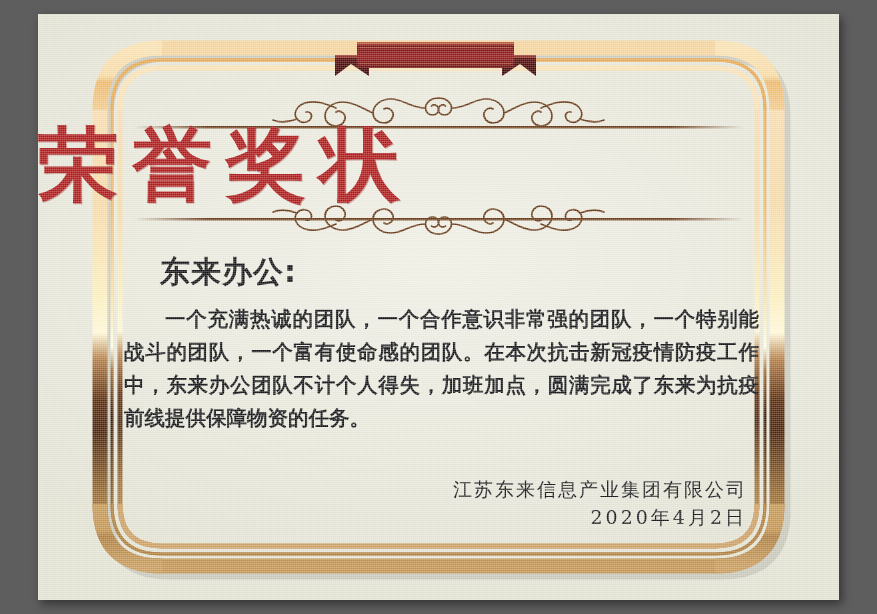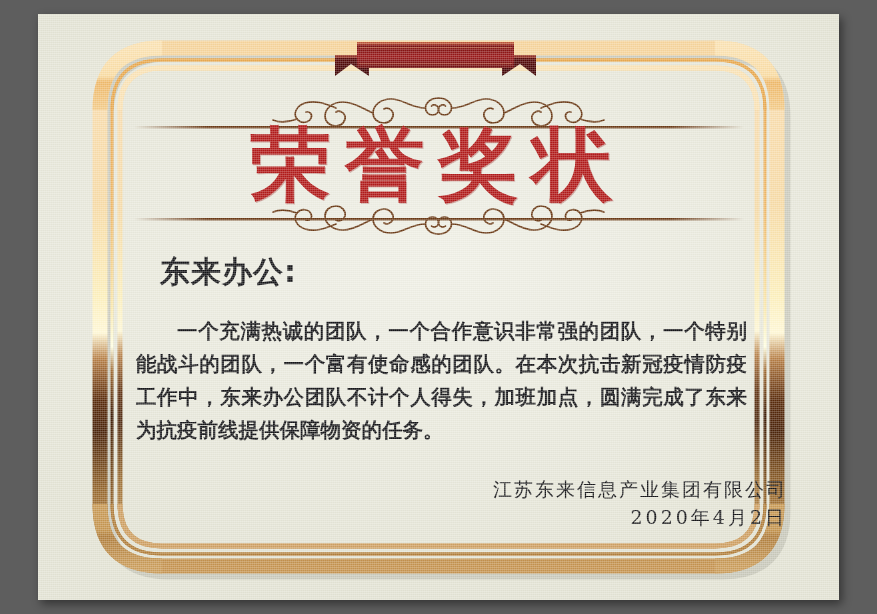--- a/index.html
+++ b/index.html
@@ -37,21 +37,21 @@
   
   #content{
     position:absolute;left:0;top:0;width:801px;height:586px;
   }
 
   #flourish-top{position:absolute;left:158px;top:80px;width:485px;height:34px;}
   #flourish-bottom{position:absolute;left:158px;top:190px;width:485px;height:34px;}
 
   #title{
     position:absolute;left:0;top:104px;width:801px;
-    text-align:center;
+    text-align:left;
     font-family:"DejaVu Serif","Liberation Serif",serif;
     font-size:80px;line-height:92px;
     letter-spacing:14px;
     color:#b21b1a;
     font-weight:bold;
     text-shadow:1px 1px 0 rgba(140,12,12,.35);
     white-space:nowrap;
   }
 
   #salutation{
@@ -61,25 +61,25 @@
   }
 
   #body{
     position:absolute;left:86px;top:289px;width:635px;
     font-family:"DejaVu Sans","Liberation Sans",sans-serif;
     font-size:20.5px;line-height:33px;
     color:#17171a;
     text-align:justify;
     font-weight:bold;
   }
-  #body p{margin:12px;text-indent:2em;}
+  #body p{margin:0;text-indent:2em;}
 
   #signature{
     position:absolute;left:0;top:461px;width:801px;
-    padding-right:52px;box-sizing:border-box;
+    padding-right:92px;box-sizing:border-box;
     text-align:right;
     font-family:"DejaVu Serif","Liberation Serif",serif;
     font-size:19px;line-height:28px;
     color:#17171a;letter-spacing:2px;
   }
   #signature .line{display:block;}
   #signature .date{letter-spacing:3px;}
 </style>
 </head>
 <body>

